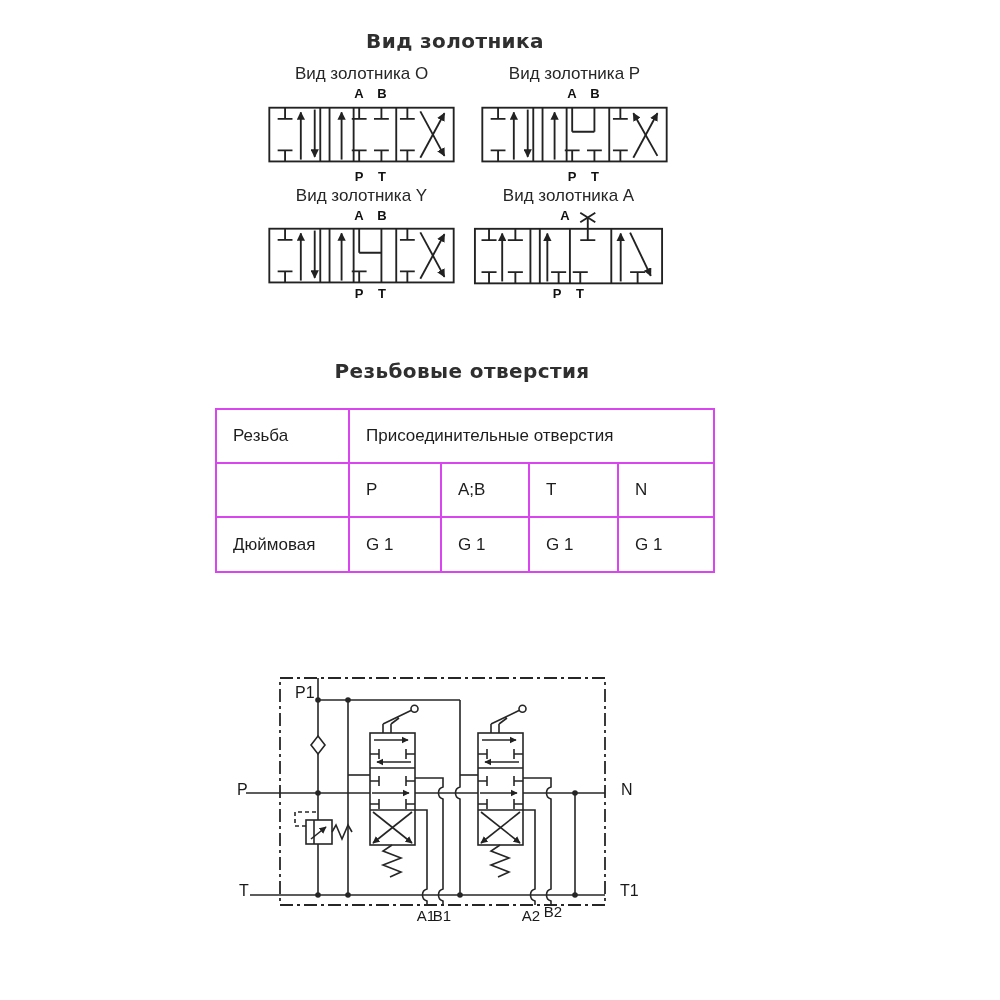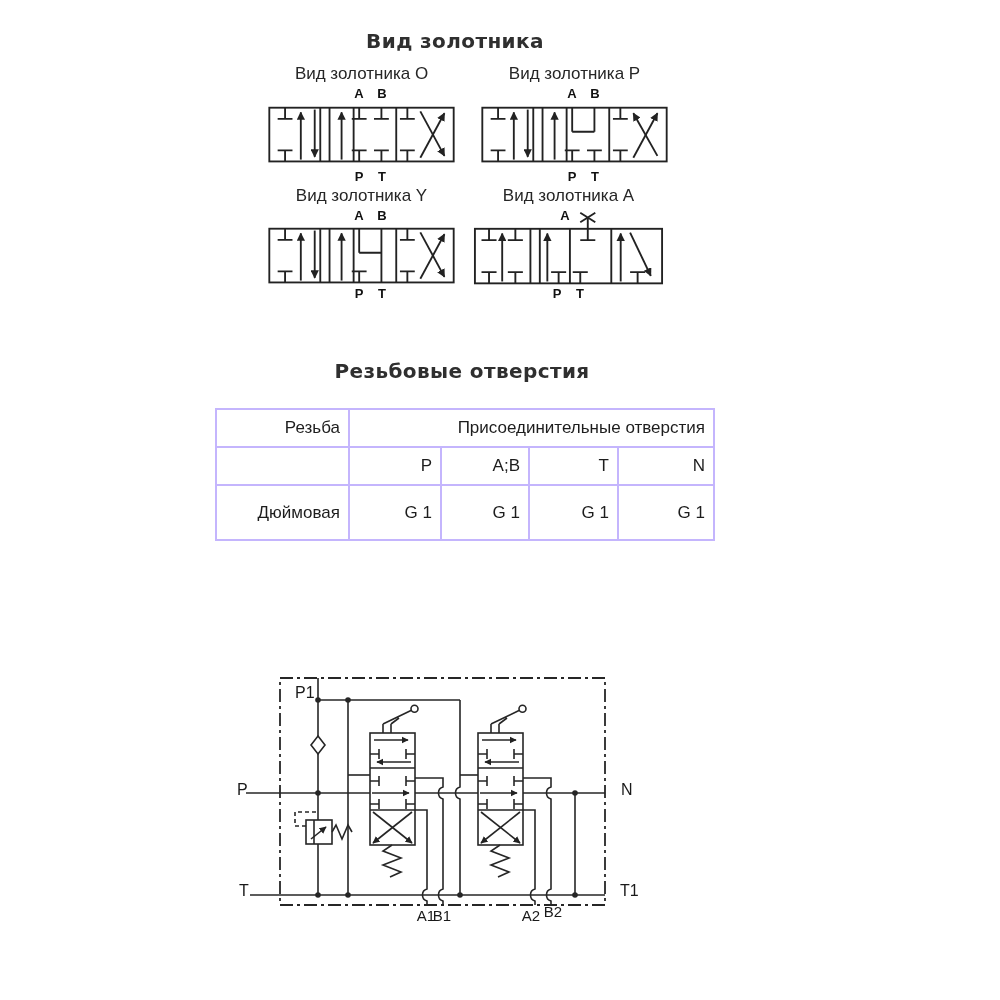--- a/index.html
+++ b/index.html
@@ -8,22 +8,22 @@
   .abs{position:absolute;}
   .heading{font-family:"DejaVu Sans",sans-serif;font-weight:bold;color:#2f2f2f;
            text-align:center;letter-spacing:0.4px;}
   .subtitle{position:absolute;font-size:17px;color:#262626;text-align:center;}
   .plabel{position:absolute;width:16px;text-align:center;font-weight:bold;
           font-size:13px;color:#111;}
   .schlabel{position:absolute;font-size:16px;color:#1a1a1a;width:30px;}
   .schlabel.small{font-size:15px;width:26px;text-align:center;}
   table.ports{position:absolute;left:215px;top:408px;border-collapse:collapse;
               table-layout:fixed;}
-  table.ports td{border:2px solid #c4b5fd;text-align:right;vertical-align:middle;
-                 font-size:17px;color:#1d1d1d;padding:8px;}
+  table.ports td{border:2px solid #d946ef;text-align:left;vertical-align:middle;
+                 font-size:17px;color:#1d1d1d;padding:16px;}
   svg{display:block;}
 </style>
 </head>
 <body>
 
 <div class="page">
 
   <div class="heading abs" style="left:255px;top:17px;width:400px;font-size:20px;margin-top:12px;">Вид золотника</div>
 
   <div class="subtitle" style="left:265px;top:64px;width:193px;">Вид золотника O</div>

